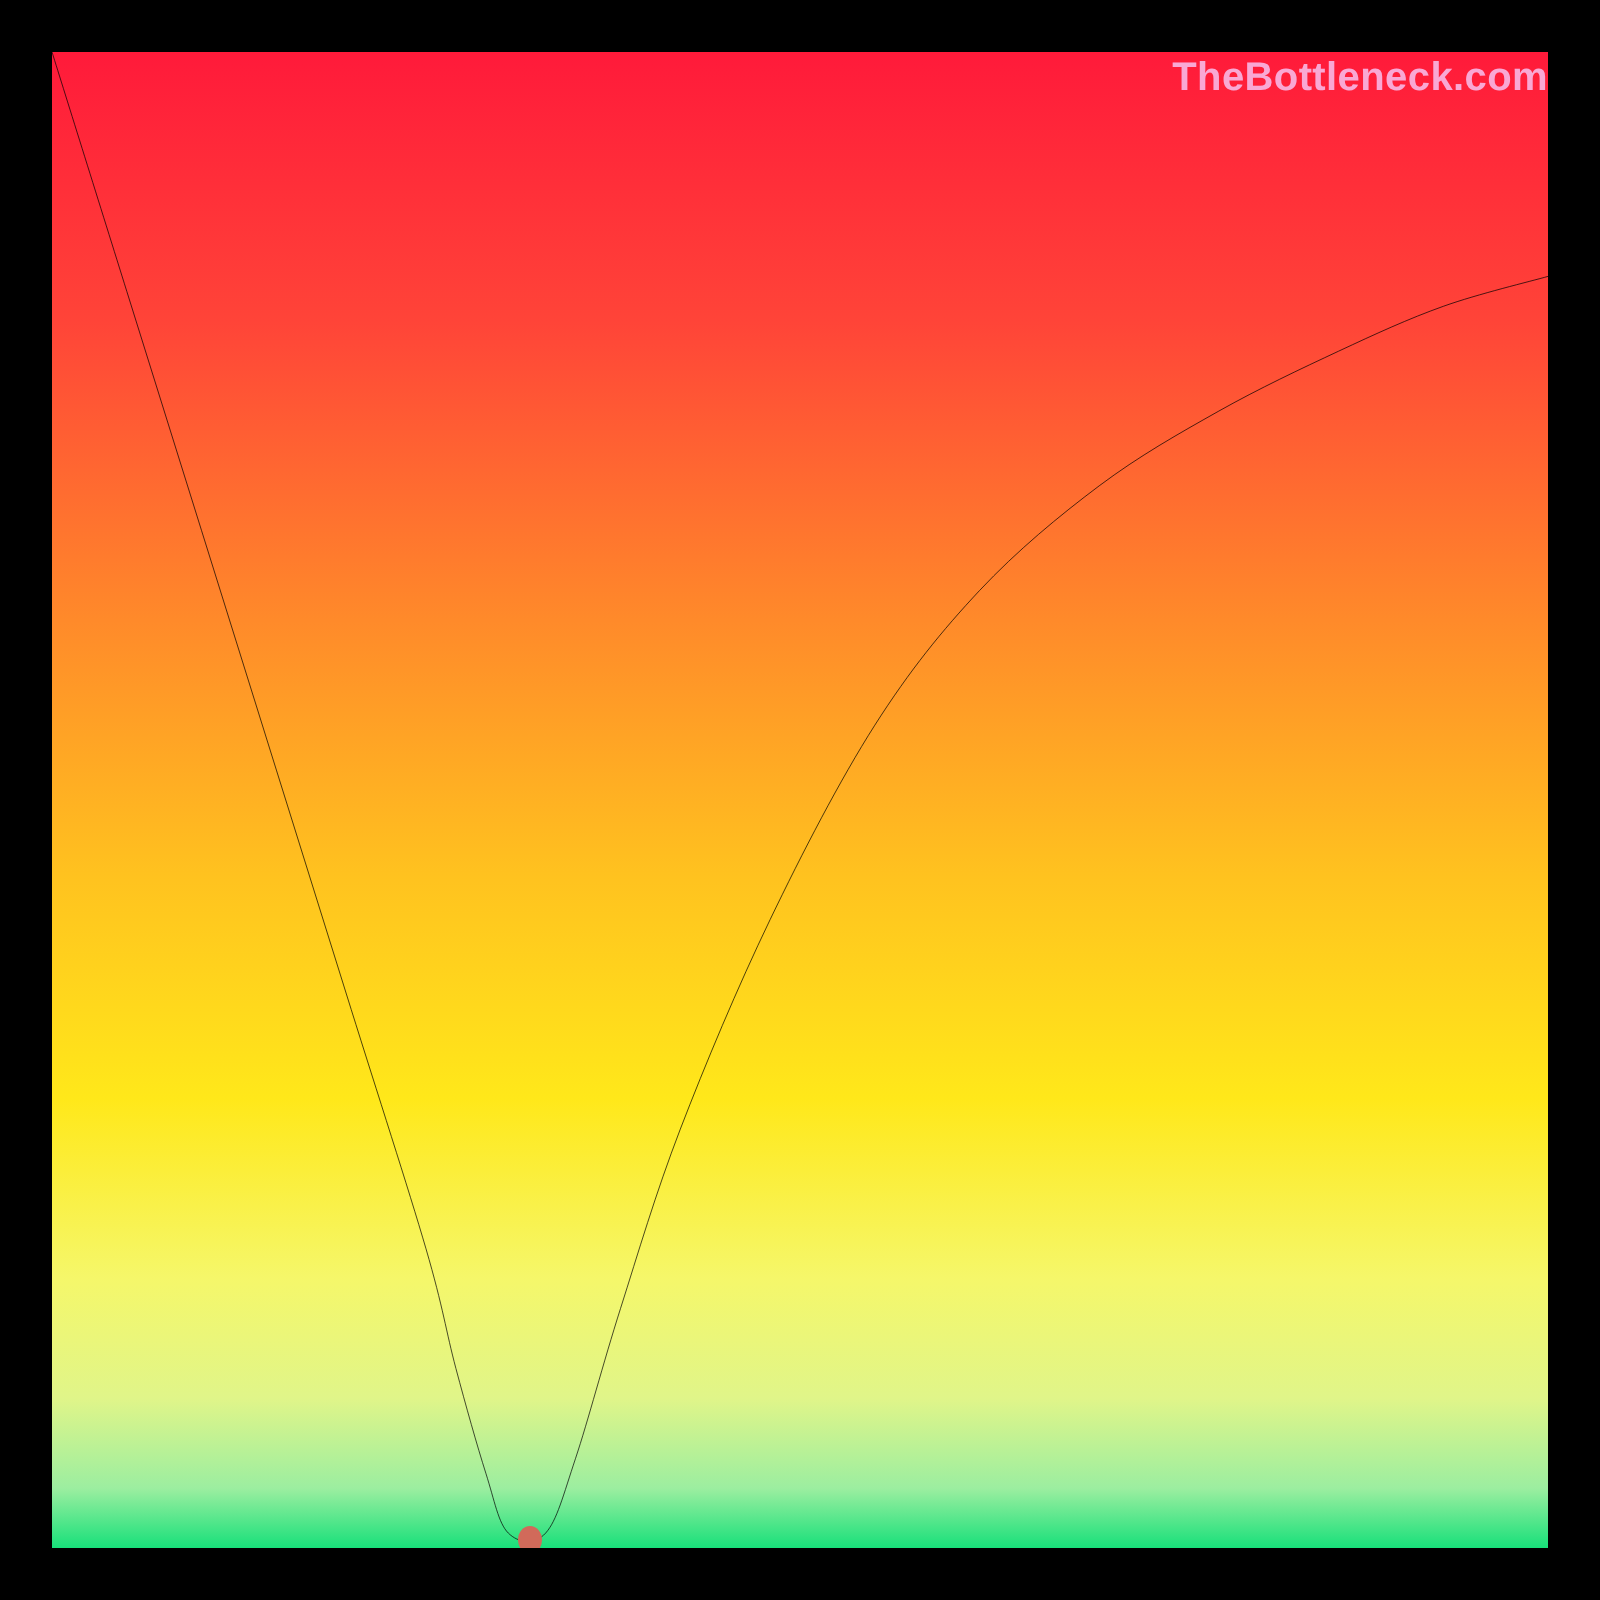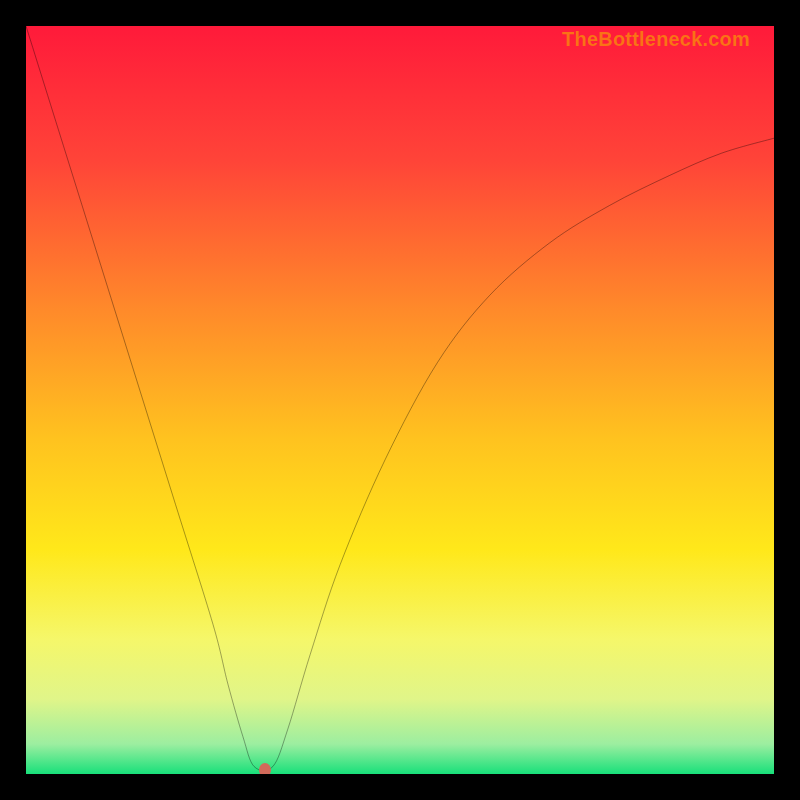--- a/index.html
+++ b/index.html
@@ -18,25 +18,25 @@
     height: 748px;
     overflow: hidden;
   }
   .gradient {
     position: absolute;
     inset: 0;
   }
   .watermark {
     position: absolute;
     top: 2px;
-    right: 24px;
+    right: 0;
     font-family: Arial, Helvetica, sans-serif;
     font-size: 20px;
     font-weight: 600;
-    color: #f97316;
+    color: #f9a8d4;
     letter-spacing: 0.2px;
   }
   svg.curve {
     position: absolute;
     inset: 0;
     width: 100%;
     height: 100%;
   }
   .marker {
     position: absolute;

